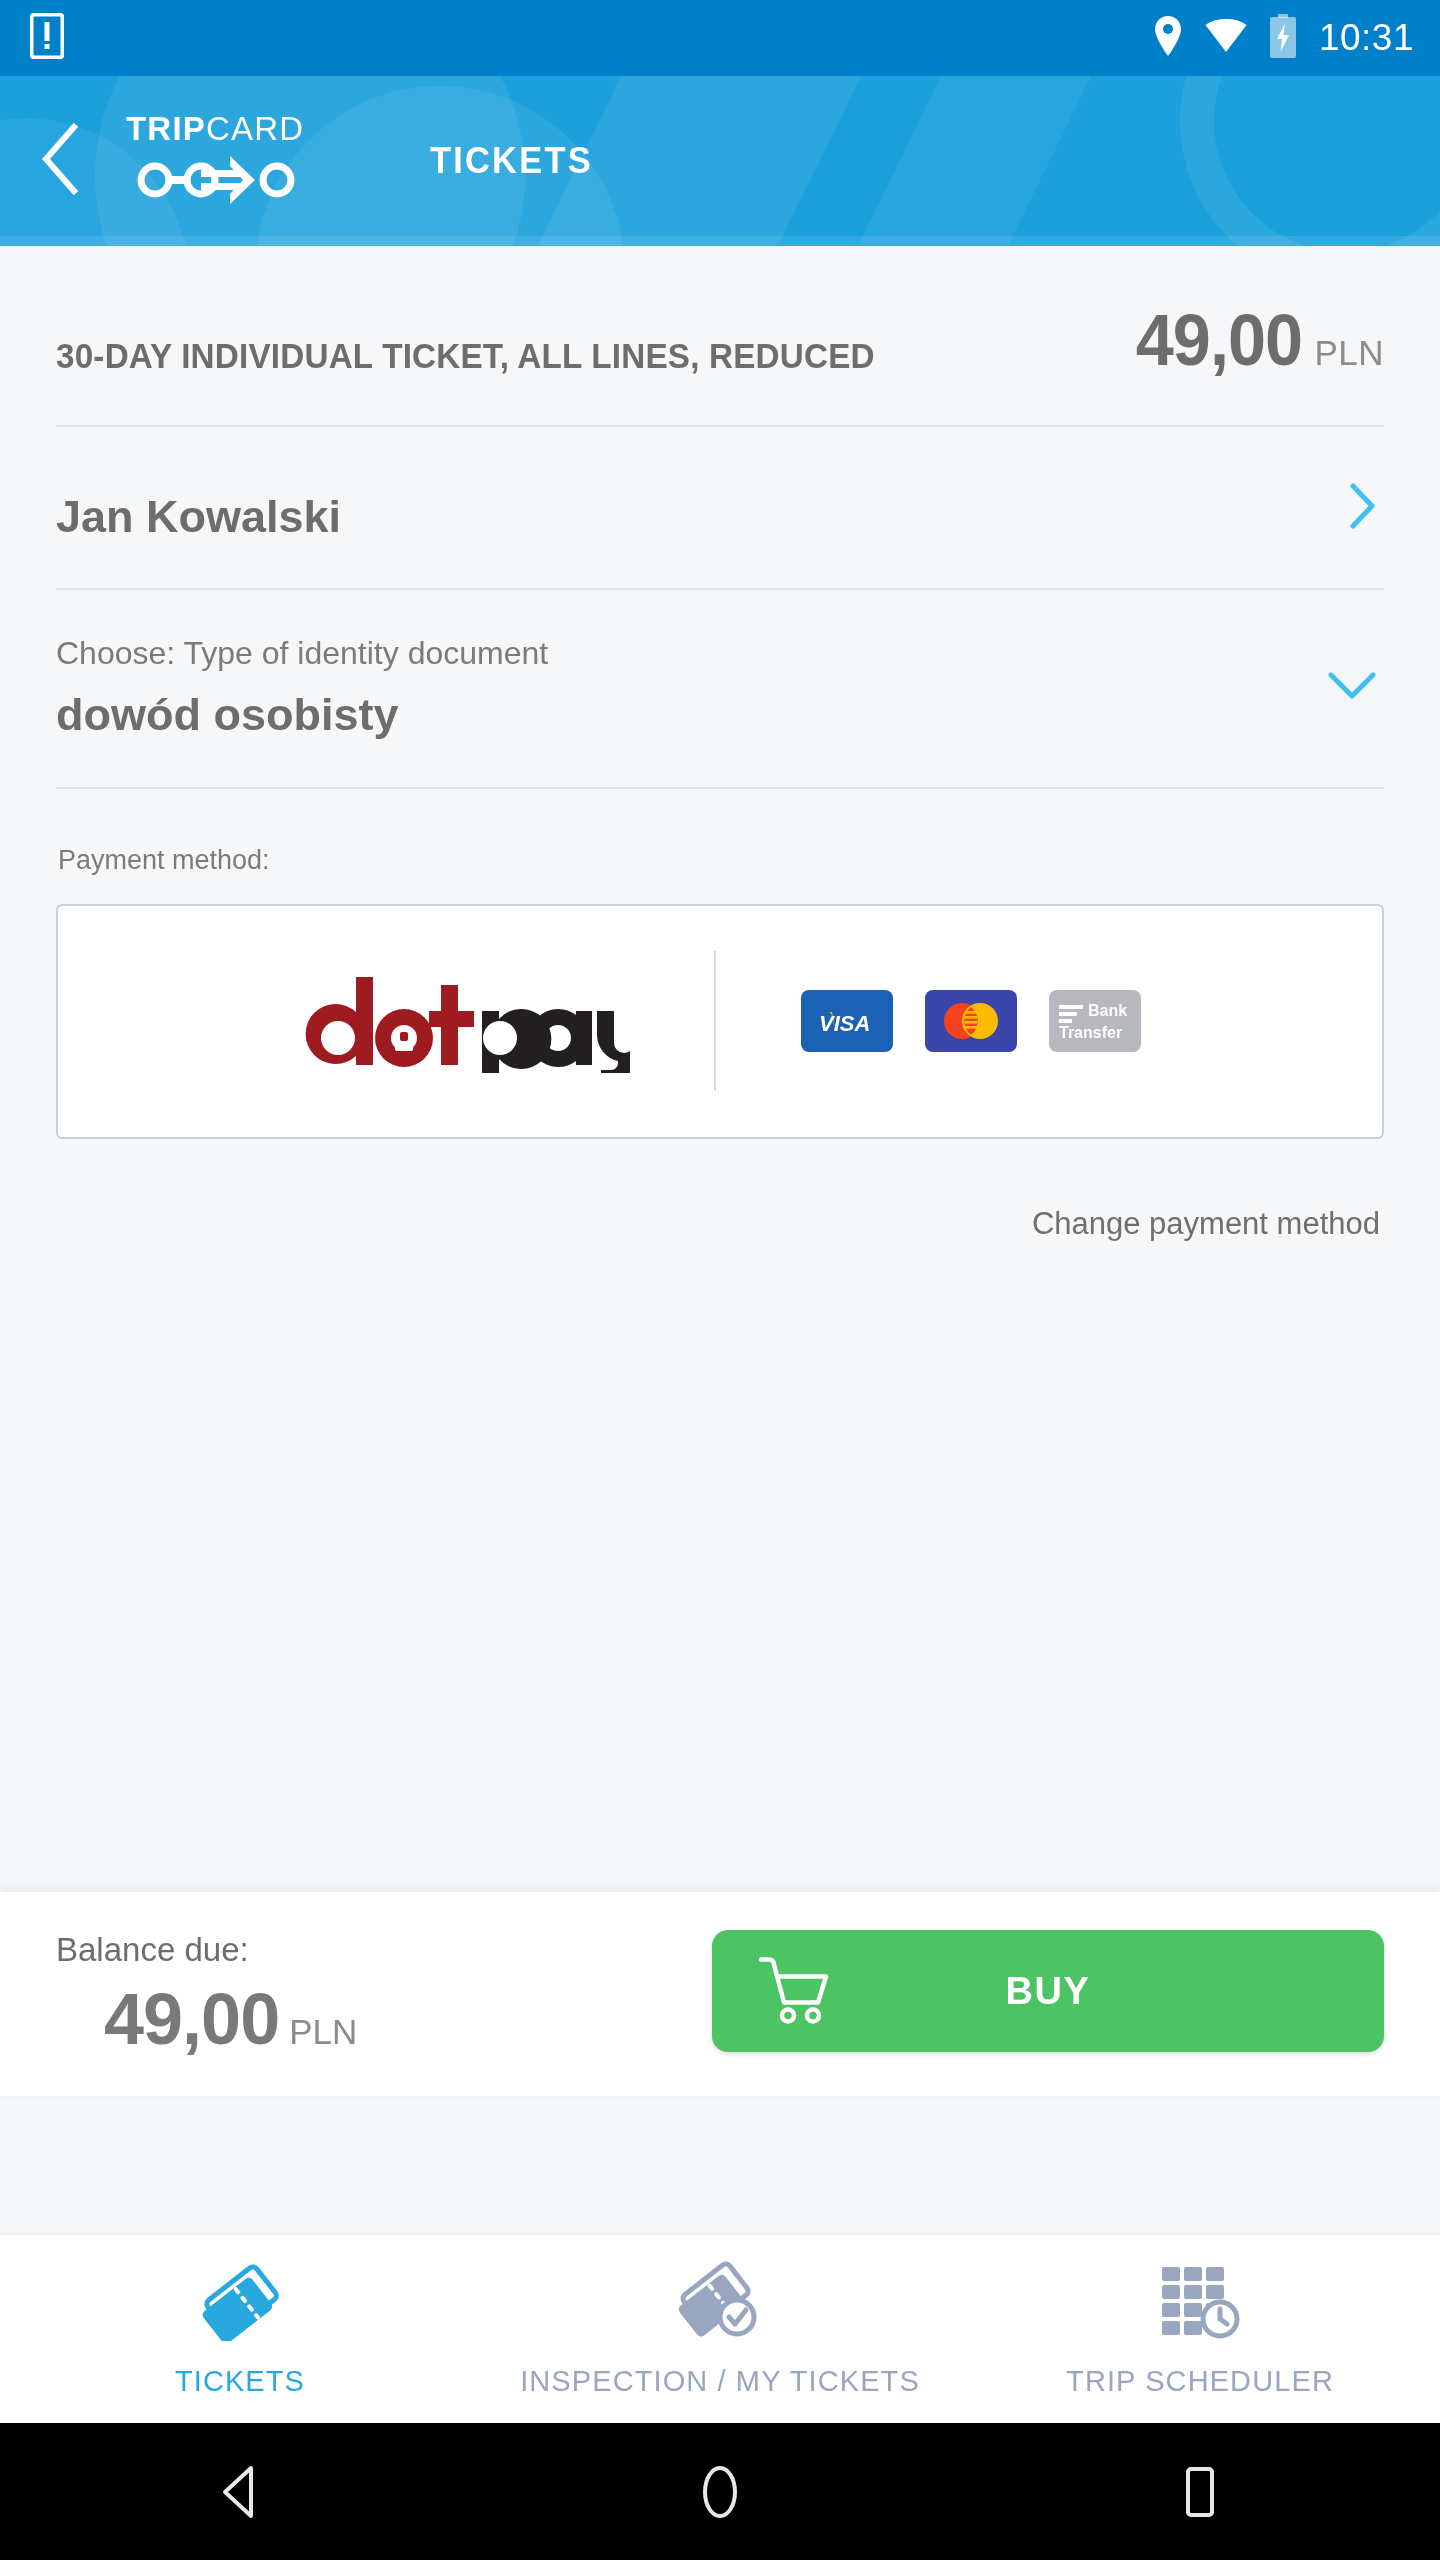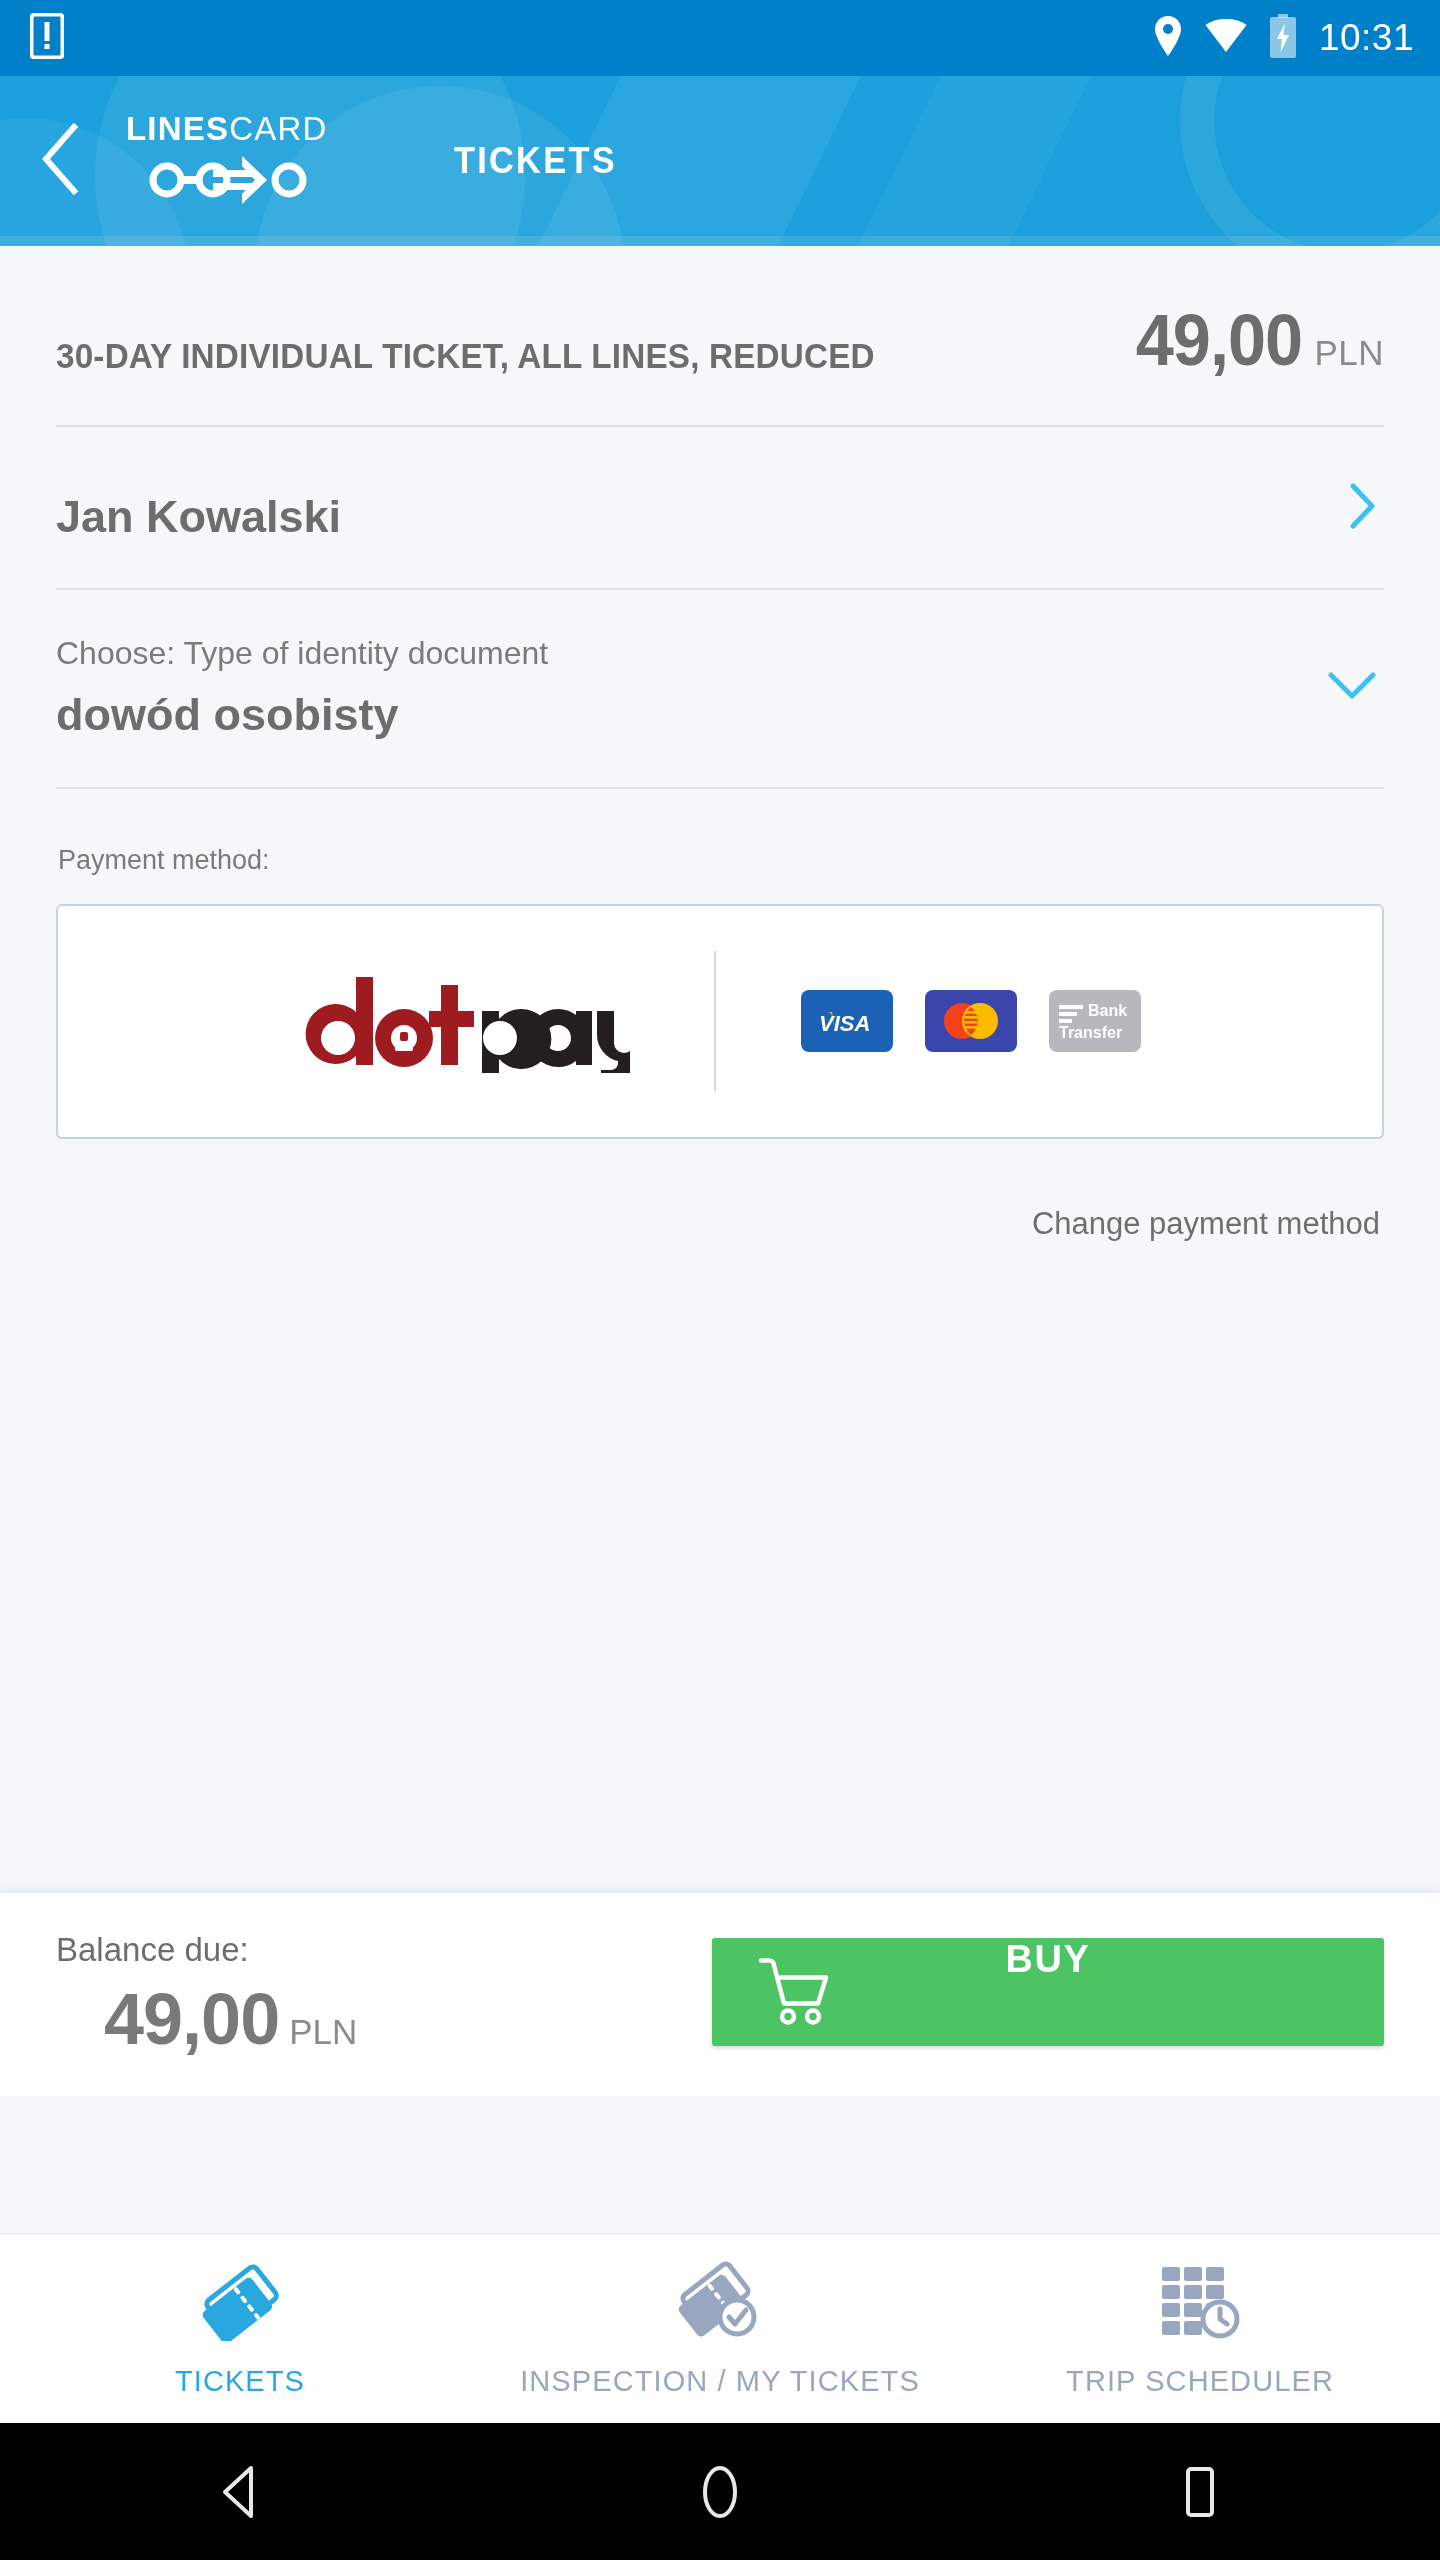--- a/index.html
+++ b/index.html
@@ -87,22 +87,22 @@
     display:flex; align-items:center; justify-content:space-between;
     box-shadow:0 -3px 7px rgba(140,160,180,0.17);
     position:relative; z-index:3;
   }
   .balance-label { color:#6d6d6d; font-size:33px; }
   .balance-amt { display:flex; align-items:baseline; gap:10px; margin-top:18px; padding-left:48px; }
   .balance-big { color:#797979; font-weight:bold; font-size:72px; line-height:0.9; letter-spacing:-1px; }
   .balance-cur { color:#8b8b8b; font-size:35px; }
 
   .buy-btn {
-    width:672px; height:108px; background:#4cc463; border:none; border-radius:3px;
-    display:flex; position:relative; cursor:pointer;
+    width:672px; height:122px; background:#4cc463; border:none; border-radius:16px;
+    display:flex; align-items:center; position:relative; cursor:pointer;
     box-shadow:0 2px 4px rgba(0,0,0,0.16);
   }
   .buy-cart { position:absolute; left:46px; top:50%; transform:translateY(-50%); }
   .buy-label { width:100%; text-align:center; color:#fff; font-weight:bold; font-size:38px; letter-spacing:1.6px; }
 
   .gap-band { flex:0 0 137px; background:#f5f7f9; }
 
   
   .bottomnav {
     flex:0 0 190px; background:#ffffff; display:flex; align-items:center;
@@ -169,21 +169,21 @@
     <div class="back-btn">
       <span>
         <svg width="40" height="72" viewBox="0 0 40 72">
           <path d="M34 4 L6 36 L34 68" fill="none" stroke="#ffffff" stroke-width="6" stroke-linecap="square"></path>
         </svg>
       </span>
     </div>
 
     <div class="brand">
       <div class="brand-word">
-        <b>LINES</b><span>CARD</span>
+        <b>TRIP</b><span>CARD</span>
       </div>
       <div class="brand-mark">
         <svg width="160" height="52" viewBox="0 0 160 52">
           <circle cx="20" cy="26" r="14" fill="none" stroke="#ffffff" stroke-width="7"></circle>
           <rect x="35" y="22" width="16" height="8" fill="#ffffff"></rect>
           <circle cx="66" cy="26" r="14" fill="none" stroke="#ffffff" stroke-width="7"></circle>
           <rect x="66" y="16" width="44" height="7" fill="#ffffff"></rect>
           <rect x="66" y="29" width="44" height="7" fill="#ffffff"></rect>
           <path d="M95 2 L120 26 L95 50 L95 40 L108 26 L95 12 Z" fill="#ffffff"></path>
           <circle cx="142" cy="26" r="14" fill="none" stroke="#ffffff" stroke-width="7"></circle>

